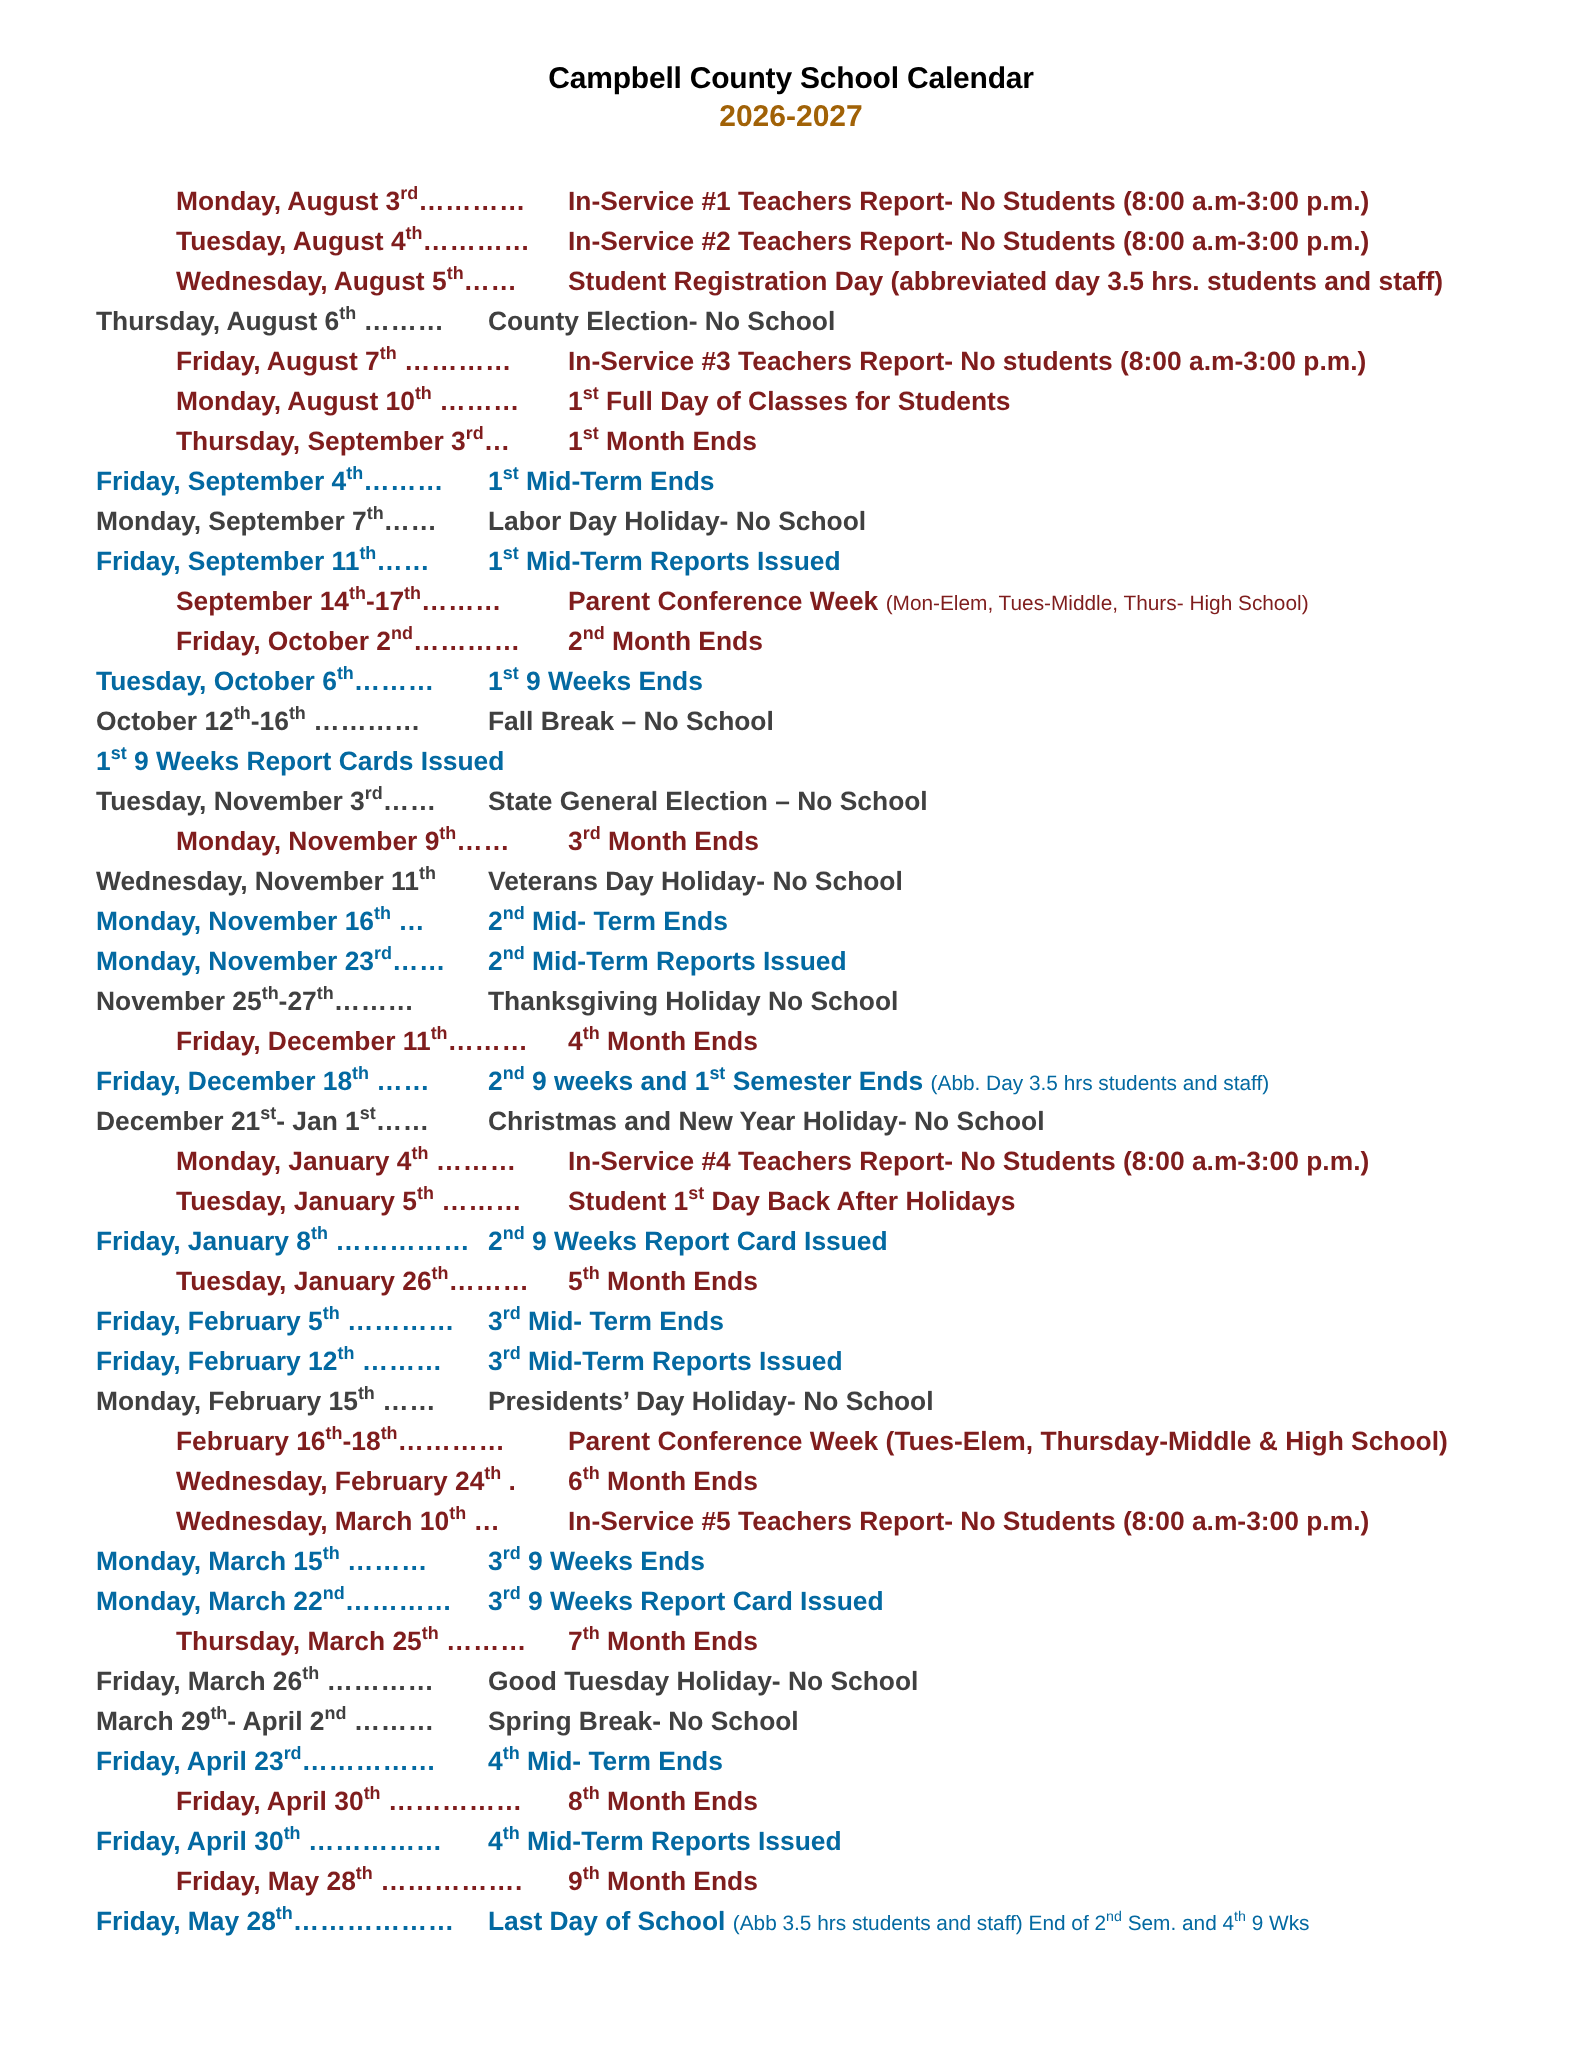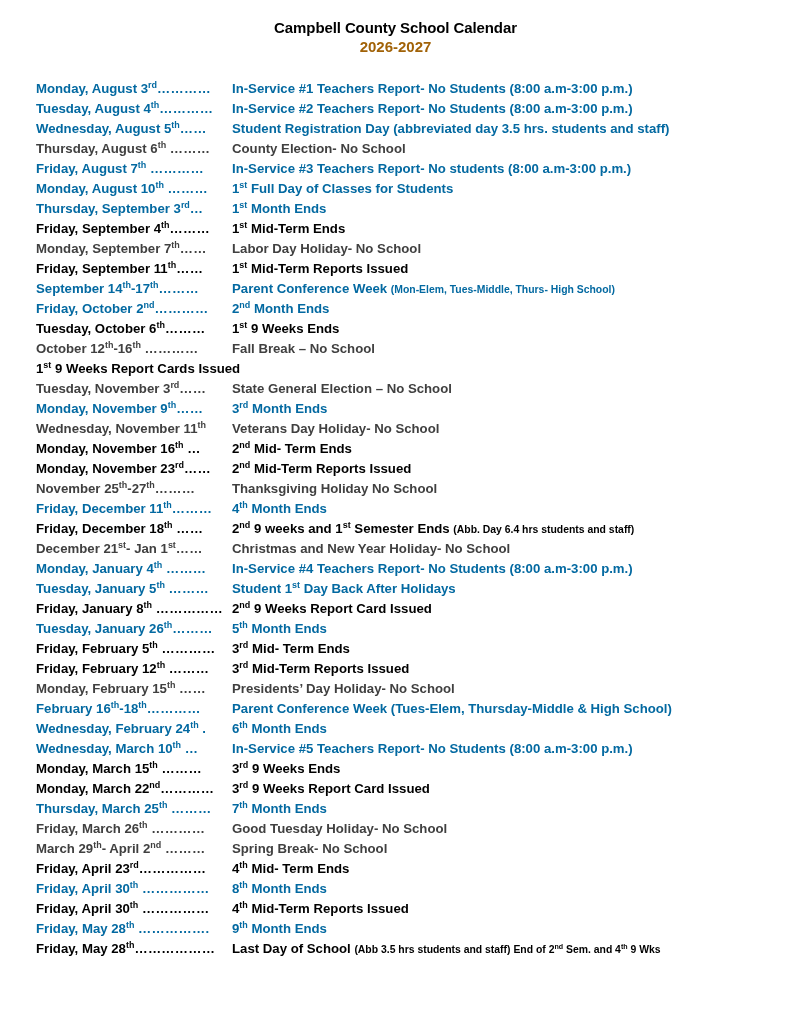--- a/index.html
+++ b/index.html
@@ -13,21 +13,21 @@
     height: 1024px;
     font-family: "Liberation Sans", sans-serif;
     color: #000000;
     overflow: hidden;
   }
   .page {
     position: relative;
     width: 791px;
     height: 1024px;
     box-sizing: border-box;
-    padding: 0;
+    padding: 12px;
   }
 
   
   .header {
     text-align: center;
     padding-top: 18px;
   }
   .doc-title {
     font-size: 15px;
     font-weight: bold;
@@ -61,34 +61,34 @@
     flex: 0 0 196px;
     overflow: hidden;
     position: relative;
   }
   .col-desc {
     flex: 1 1 auto;
     overflow: hidden;
   }
 
   
-  .c-black { color: #0369a1; }
-  .c-red   { color: #000000; }
+  .c-black { color: #7f1d1d; margin-left: 40px; }
+  .c-red   { color: #0369a1; }
   .c-blue  { color: #404040; }
 
   
   sup {
     font-size: 0.68em;
     vertical-align: super;
     line-height: 0;
   }
   
   .note {
     font-size: 0.79em;
-    font-weight: bold;
+    font-weight: normal;
   }
   .leader {
     letter-spacing: 0.3px;
   }
 </style>
 </head>
 <body>
 
 <div class="page">
 
@@ -180,21 +180,21 @@
       <div class="cal-row c-blue">
         <div class="col-date">November 25<sup>th</sup>-27<sup>th</sup><span class="leader">………</span></div>
         <div class="col-desc">Thanksgiving Holiday No School</div>
       </div>
       <div class="cal-row c-black">
         <div class="col-date">Friday, December 11<sup>th</sup><span class="leader">………</span></div>
         <div class="col-desc">4<sup>th</sup> Month Ends</div>
       </div>
       <div class="cal-row c-red">
         <div class="col-date">Friday, December 18<sup>th</sup> <span class="leader">……</span></div>
-        <div class="col-desc">2<sup>nd</sup> 9 weeks and 1<sup>st</sup> Semester Ends <span class="note">(Abb. Day 6.4 hrs students and staff)</span></div>
+        <div class="col-desc">2<sup>nd</sup> 9 weeks and 1<sup>st</sup> Semester Ends <span class="note">(Abb. Day 3.5 hrs students and staff)</span></div>
       </div>
       <div class="cal-row c-blue">
         <div class="col-date">December 21<sup>st</sup>- Jan 1<sup>st</sup><span class="leader">……</span></div>
         <div class="col-desc">Christmas and New Year Holiday- No School</div>
       </div>
       <div class="cal-row c-black">
         <div class="col-date">Monday, January 4<sup>th</sup> <span class="leader">………</span></div>
         <div class="col-desc">In-Service #4 Teachers Report- No Students (8:00 a.m-3:00 p.m.)</div>
       </div>
       <div class="cal-row c-black">

